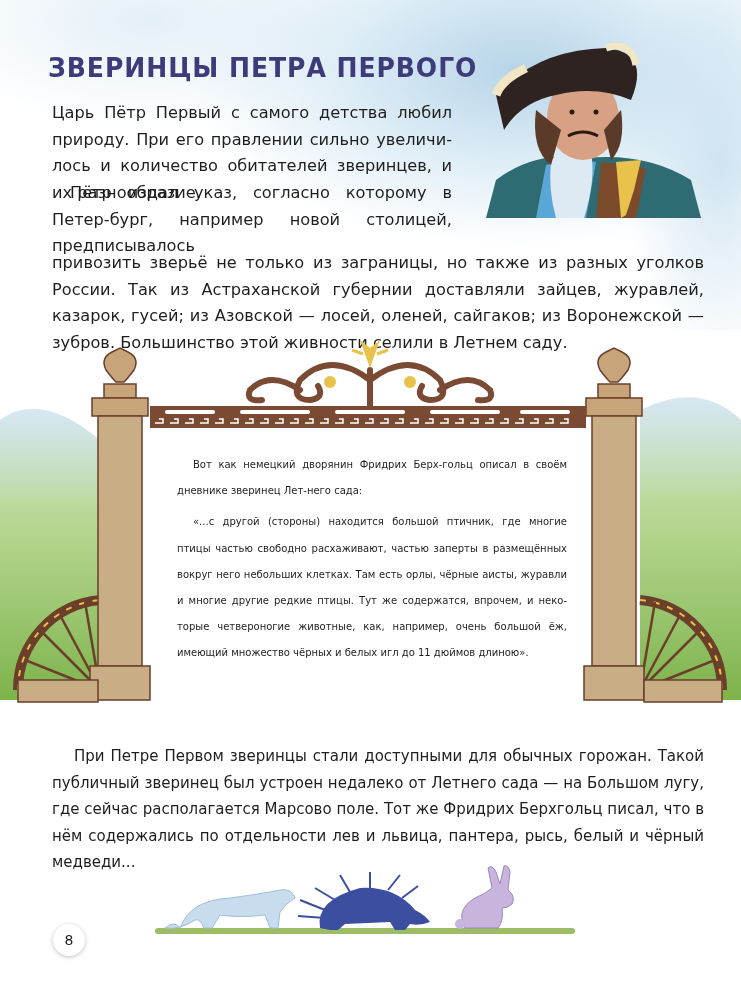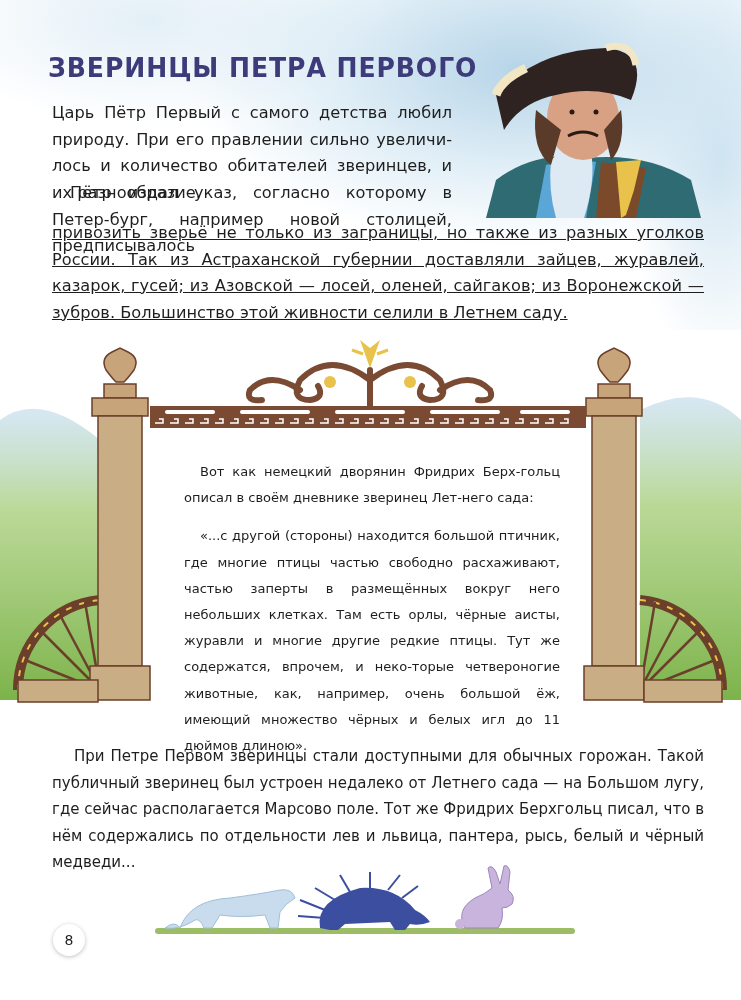--- a/index.html
+++ b/index.html
@@ -7,24 +7,24 @@
          font-family:"DejaVu Sans", sans-serif; color:#1e1e1e; }
   .wash { position:absolute; left:0; top:0; width:741px; height:330px;
           background: radial-gradient(ellipse 420px 220px at 520px 70px, rgba(170,205,228,0.85), rgba(200,225,240,0.55) 45%, rgba(255,255,255,0) 80%),
                       radial-gradient(ellipse 300px 140px at 150px 20px, rgba(215,232,243,0.7), rgba(255,255,255,0) 75%),
                       radial-gradient(ellipse 120px 260px at 720px 160px, rgba(190,218,236,0.7), rgba(255,255,255,0) 80%); }
   .title { position:absolute; left:48px; top:52px; font-family:"DejaVu Sans", sans-serif; font-weight:bold;
            font-size:27px; letter-spacing:1px; color:#3d3b7a; transform:scaleX(0.93); transform-origin:left; }
   .p { position:absolute; font-size:16.2px; line-height:26.5px; text-align:justify; margin:4px; }
   .p1 { left:48px; top:96px; width:400px; text-align-last:left; }
   .p2 { left:48px; top:176px; width:400px; text-indent:18px; }
-  .p2b { left:48px; top:216px; width:652px;text-decoration:underline; }
+  .p2b { left:48px; top:246px; width:652px; }
   .p3 { left:48px; top:739px; width:652px; text-indent:22px; font-size:15px; }
   .quote-box { position:absolute; left:172px; top:447px; width:400px; }
-  .quote-box .q { font-size:13px; line-height:26.2px; text-align:justify; margin:12px; text-indent:16px; }
+  .quote-box .q { font-size:10px; line-height:26.2px; text-align:justify; margin:5px; text-indent:16px; }
   .portrait { position:absolute; left:476px; top:40px; width:240px; height:178px; }
   .gate { position:absolute; left:0; top:330px; width:741px; height:400px; }
   .critters { position:absolute; left:120px; top:860px; width:460px; height:90px; }
   .pagenum { position:absolute; left:53px; top:924px; width:32px; height:32px; border-radius:50%;
              background:#fff; box-shadow:0 1px 4px rgba(0,0,0,0.25); display:flex; align-items:center;
              justify-content:center; font-size:14px; color:#222; }
 </style>
 </head>
 <body>
 

